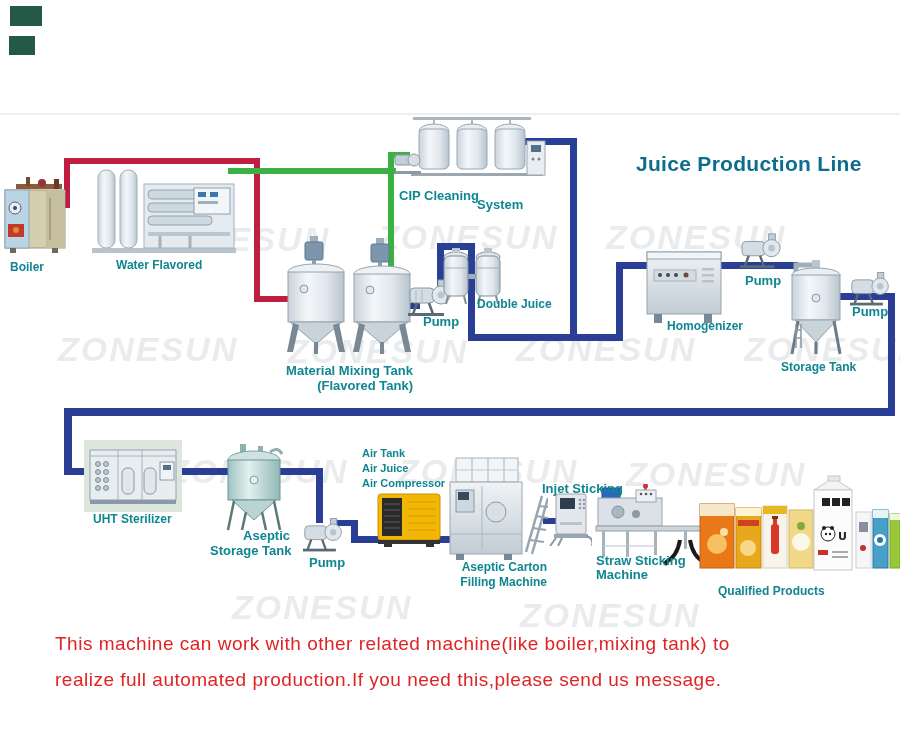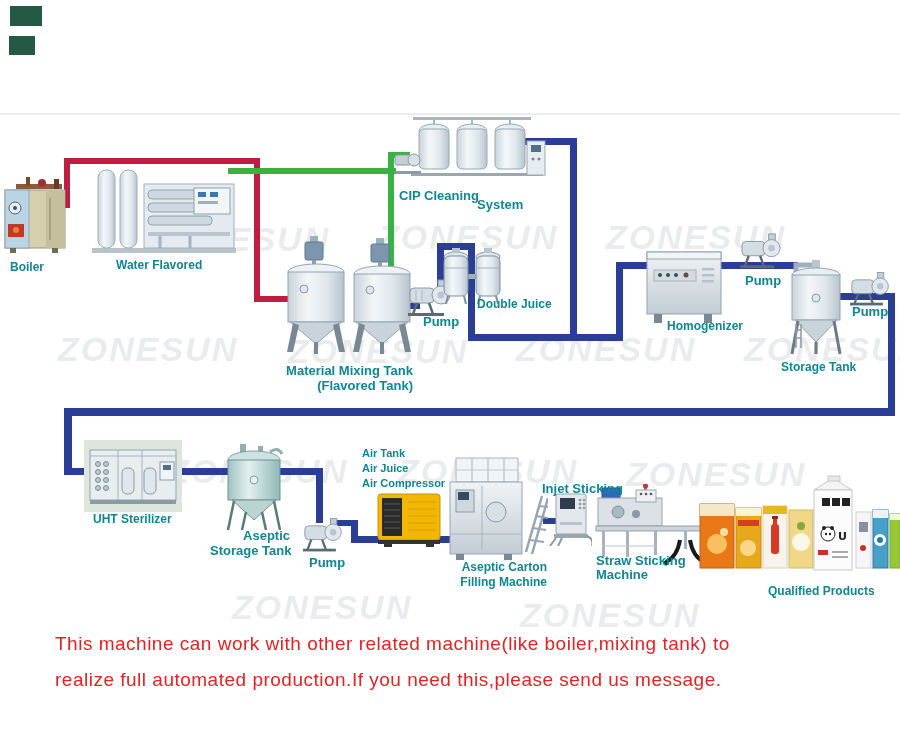--- a/index.html
+++ b/index.html
@@ -455,20 +455,21 @@
         <circle cx="165" cy="74" r="3" fill="#c83028"></circle>
       <rect x="175" y="36" width="15" height="58" fill="#48a0c8" stroke="#2878a8"></rect>
       <rect x="175" y="36" width="15" height="8" fill="#e8f4f8"></rect>
       <circle cx="182" cy="66" r="6" fill="#ffffff"></circle>
         <circle cx="182" cy="66" r="3" fill="#2878a8"></circle>
       <rect x="192" y="40" width="10" height="54" fill="#98c838" stroke="#78a820"></rect>
       <rect x="192" y="40" width="10" height="6" fill="#f0f8e0"></rect>
     </svg>
   </div>
 
+  <div class="title">Juice Production Line</div>
 
   <div class="lbl s12" style="left:10px;top:261px;">Boiler</div>
   <div class="lbl s12" style="left:116px;top:259px;">Water Flavored</div>
   <div class="lbl" style="left:399px;top:189px;">CIP Cleaning</div>
   <div class="lbl" style="left:477px;top:198px;">System</div>
   <div class="lbl" style="left:423px;top:315px;">Pump</div>
   <div class="lbl s12" style="left:477px;top:298px;">Double Juice</div>
   <div class="lbl s12" style="left:667px;top:320px;">Homogenizer</div>
   <div class="lbl" style="left:745px;top:274px;">Pump</div>
   <div class="lbl s12" style="left:781px;top:361px;">Storage Tank</div>
@@ -480,18 +481,18 @@
   <div class="lbl c" style="left:210px;top:544px;width:80px;">Storage Tank</div>
   <div class="lbl" style="left:309px;top:556px;">Pump</div>
   <div class="lbl s11" style="left:362px;top:447px;">Air Tank</div>
   <div class="lbl s11" style="left:362px;top:462px;">Air Juice</div>
   <div class="lbl s11" style="left:362px;top:477px;">Air Compressor</div>
   <div class="lbl c s12" style="left:443px;top:561px;width:104px;">Aseptic Carton</div>
   <div class="lbl c s12" style="left:443px;top:576px;width:104px;">Filling Machine</div>
   <div class="lbl" style="left:542px;top:482px;">Injet Sticking</div>
   <div class="lbl" style="left:596px;top:554px;">Straw Sticking</div>
   <div class="lbl" style="left:596px;top:568px;">Machine</div>
-  <div class="lbl s12" style="left:768px;top:585px;">Qualified Products</div>
+  <div class="lbl s12" style="left:718px;top:585px;">Qualified Products</div>
 
   <div class="bottom-line" style="top:633px;">This machine can work with other related machine(like boiler,mixing tank) to</div>
   <div class="bottom-line" style="top:669px;">realize full automated production.If you need this,please send us message.</div>
 
 </div>
 
 </body></html>

